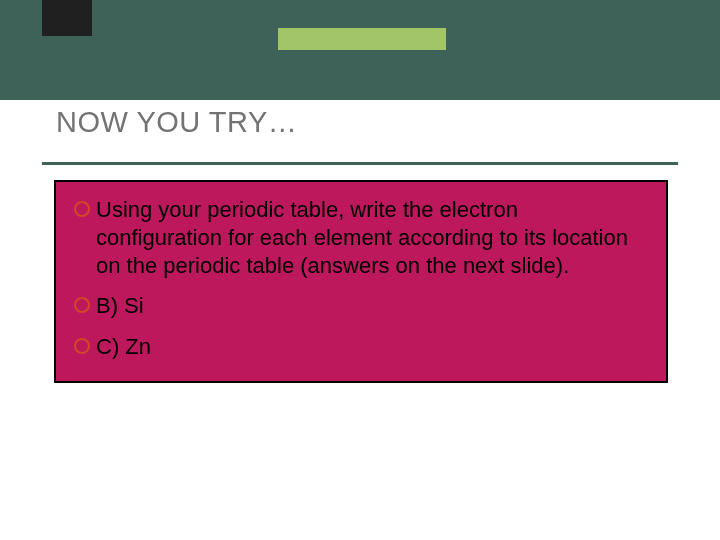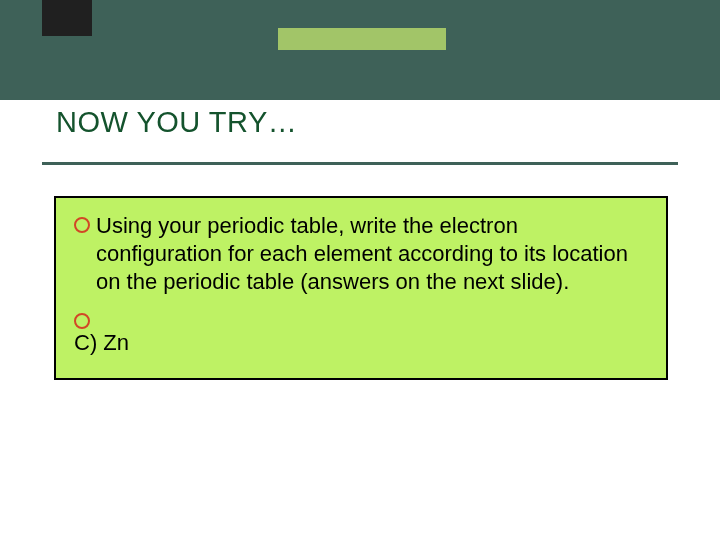--- a/index.html
+++ b/index.html
@@ -28,47 +28,47 @@
     top: 28px; left: 278px;
     width: 168px; height: 22px;
     background: #a2c568;
   }
   .title {
     position: absolute;
     top: 106px;
     left: 56px;
     font-size: 29px;
     letter-spacing: 0.5px;
-    color: #14532d;
+    color: #737373;
     font-weight: 400;
   }
   .title-underline {
     position: absolute;
     top: 162px; left: 42px;
     width: 636px; height: 3px;
     background: #3e6158;
   }
   .content-box {
     position: absolute;
-    top: 196px;
+    top: 180px;
     left: 54px;
     width: 614px;
-    background: #bef264;
+    background: #be185d;
     border: 2px solid #000;
     padding: 14px 18px 16px 18px;
   }
   .bullet-item {
     display: flex;
     align-items: flex-start;
     margin-bottom: 12px;
     font-size: 22px;
     color: #000;
     line-height: 1.28;
   }
-  .bullet-item:last-child { margin-bottom: 4px; flex-direction: column; }
+  .bullet-item:last-child { margin-bottom: 4px; }
   .bullet-icon {
     flex-shrink: 0;
     width: 16px;
     height: 16px;
     border: 2.5px solid #d24726;
     border-radius: 50%;
     margin-top: 5px;
     margin-right: 6px;
     background: transparent;
   }
@@ -84,15 +84,19 @@
 <div class="title">NOW YOU TRY…</div>
 <div class="title-underline"></div>
 
 <div class="content-box">
   <div class="bullet-item">
     <span class="bullet-icon"></span>
     <span class="bullet-text">Using your periodic table, write the electron configuration for each element according to its location on the periodic table (answers on the next slide).</span>
   </div>
   <div class="bullet-item">
     <span class="bullet-icon"></span>
+    <span class="bullet-text">B) Si</span>
+  </div>
+  <div class="bullet-item">
+    <span class="bullet-icon"></span>
     <span class="bullet-text">C) Zn</span>
   </div>
 </div>
 
 </body></html>

